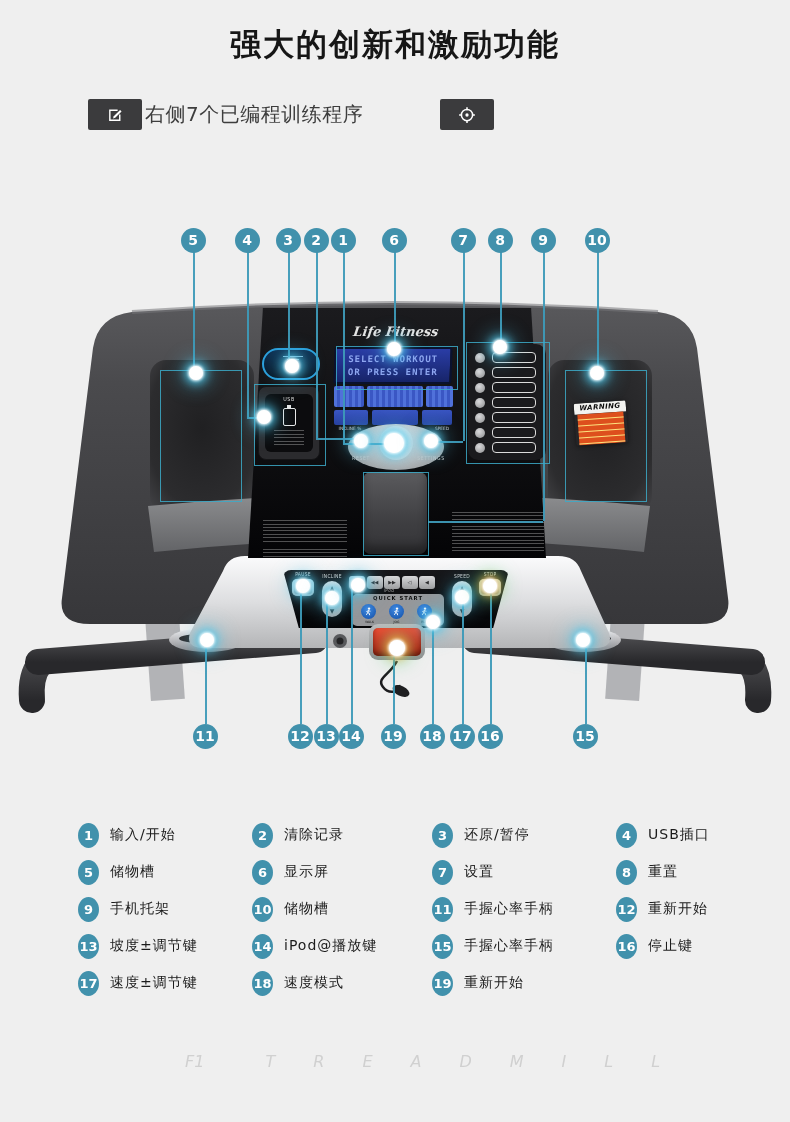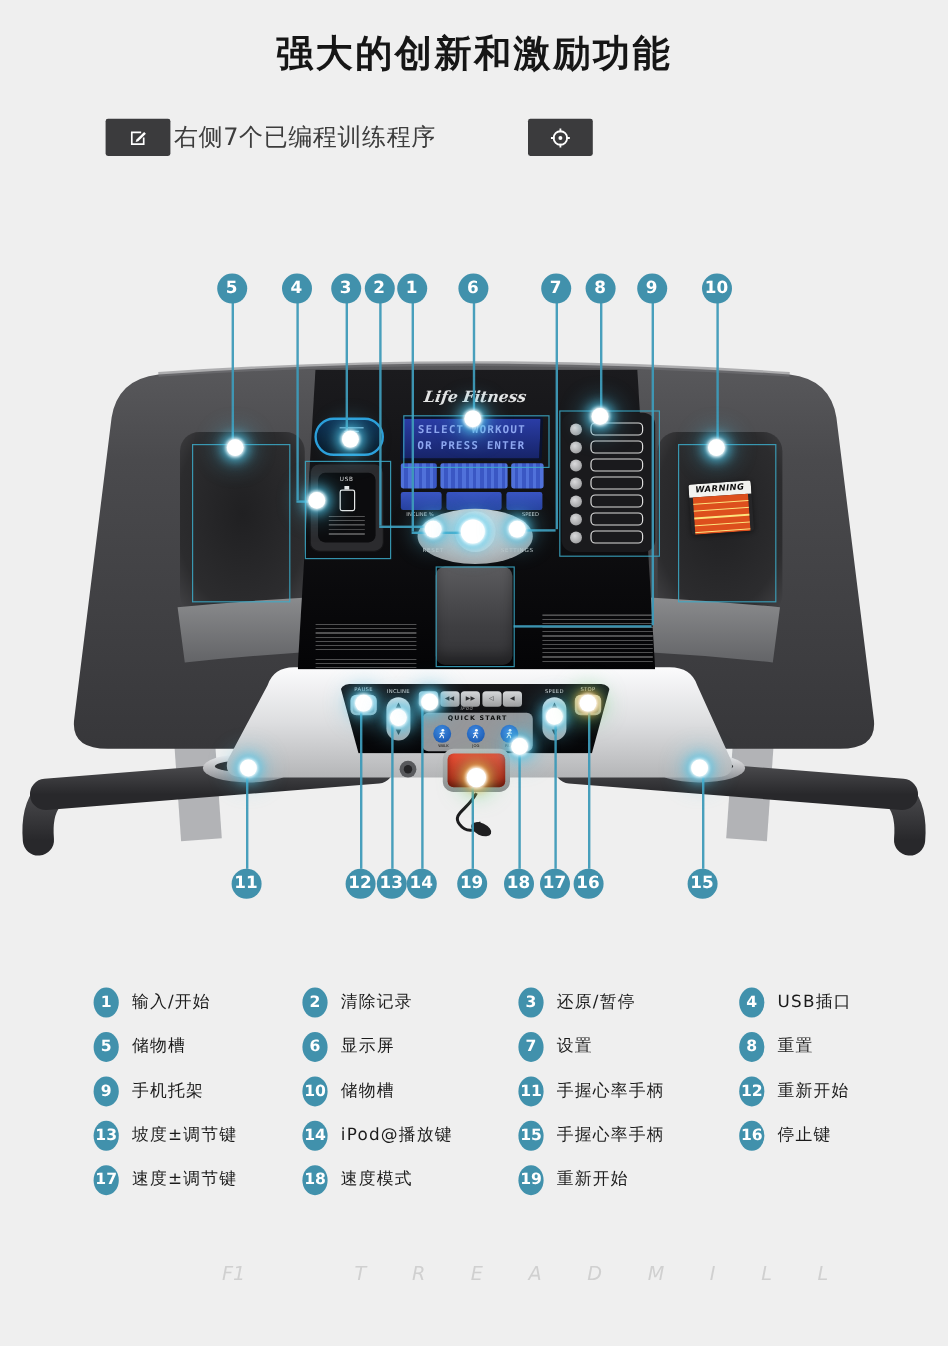--- a/index.html
+++ b/index.html
@@ -109,21 +109,21 @@
            background:linear-gradient(180deg,#ef4b33,#a81305);box-shadow:inset 0 -3px 5px rgba(0,0,0,.4);}
   
   #legend{position:absolute;top:822px;left:78px;right:16px;display:grid;
           grid-template-columns:174px 180px 184px 1fr;row-gap:11px;}
   .l-item{display:flex;align-items:center;gap:11px;height:26px;}
   .l-badge{width:21px;height:25px;border-radius:50%;background:#4191ac;color:#fff;flex:none;
            font:700 13px/25px "DejaVu Sans",sans-serif;text-align:center;}
   .l-label{font-size:14px;color:#1b1b1b;letter-spacing:1px;font-weight:500;white-space:nowrap;}
   
   #wm{position:absolute;top:1052px;left:185px;font-style:italic;font-size:16px;color:#d0d0d0;}
-  #wm .wm2{margin-left:86px;letter-spacing:38px;}
+  #wm .wm2{margin-left:56px;letter-spacing:38px;}
 </style>
 </head>
 <body>
 
 <div id="page">
 
   <div id="title">强大的创新和激励功能</div>
 
   <div id="features">
     <div class="feature">

